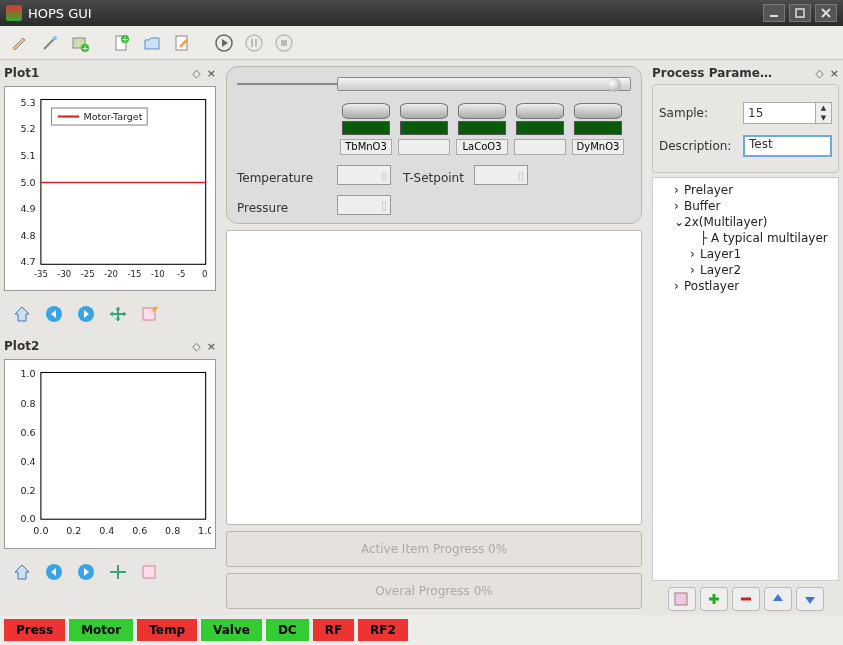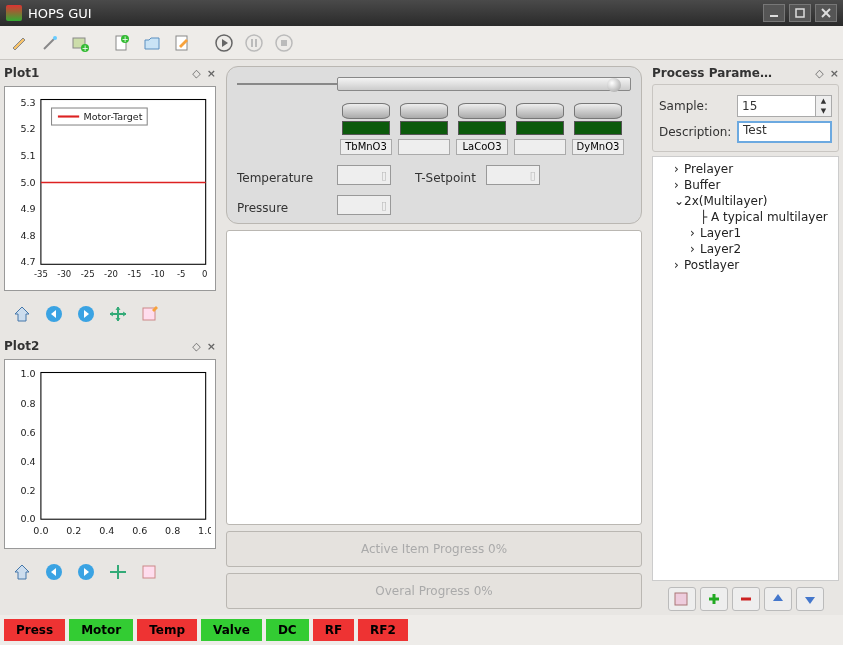--- a/index.html
+++ b/index.html
@@ -44,21 +44,21 @@
   .slot-label{width:52px;height:16px;margin-top:4px;border:1px solid #aaa;background:#eee;font-size:10px;text-align:center;line-height:14px}
   .params-row{display:flex;align-items:flex-end;gap:10px;margin-top:10px}
   .plab{font-size:12px;color:#333;width:90px}
   .lcd{width:54px;height:20px;border:1px solid #999;background:#eee;display:flex;align-items:center;justify-content:flex-end;padding:0 3px;font-size:11px;color:#888}
 
   .console{flex:1;border:1px solid #bab7b2;background:#fff;border-radius:3px}
   .progress{border:1px solid #bab7b2;background:#e5e2de;border-radius:3px;height:36px;display:flex;align-items:center;justify-content:center;font-size:12px;color:#aaa}
 
   
   .right{width:195px;padding:4px;display:flex;flex-direction:column}
-  .form-row{display:flex;align-items:center;margin:4px 0;font-size:12px;color:#333;}
+  .form-row{display:flex;align-items:center;margin:11px 0;font-size:12px;color:#333;gap:6px}
   .form-row label{width:78px}
   .spin{flex:1;height:22px;border:1px solid #aaa;background:#fff;display:flex;align-items:center;padding:0 4px;font-size:12px;position:relative}
   .spin .updn{position:absolute;right:0;top:0;bottom:0;width:16px;display:flex;flex-direction:column}
   .spin .updn span{flex:1;display:flex;align-items:center;justify-content:center;background:#eee;border-left:1px solid #aaa;font-size:7px}
   .txtin{flex:1;height:22px;border:2px solid #6ca9e0;background:#fff;padding:0 4px;font-size:12px}
 
   .tree{flex:1;border:1px solid #ccc;background:#fff;font-size:12px;color:#222;padding:4px 11px;margin-top:4px;overflow:auto}
   .tree-item{padding:1px 0;white-space:nowrap}
   .ind1{padding-left:10px}.ind2{padding-left:26px}
   .tw{display:inline-block;width:10px;cursor:pointer}
@@ -323,21 +323,21 @@
             <div class="led"></div>
             <div class="slot-label">DyMnO3</div>
           </div>
         </div>
       <div class="params-row">
         <span class="plab">Temperature</span>
         <div class="lcd">
             <span></span>
             <span style="margin-left:4px;color:#bbb">▯</span>
           </div>
-        <span class="plab" style="width:auto;margin-left:14px">T-Setpoint</span>
+        <span class="plab" style="width:auto;margin-left:2px">T-Setpoint</span>
         <div class="lcd">
             <span></span>
             <span style="margin-left:4px;color:#bbb">▯</span>
           </div>
       </div>
       <div class="params-row">
         <span class="plab">Pressure</span>
         <div class="lcd">
             <span></span>
             <span style="margin-left:4px;color:#bbb">▯</span>

